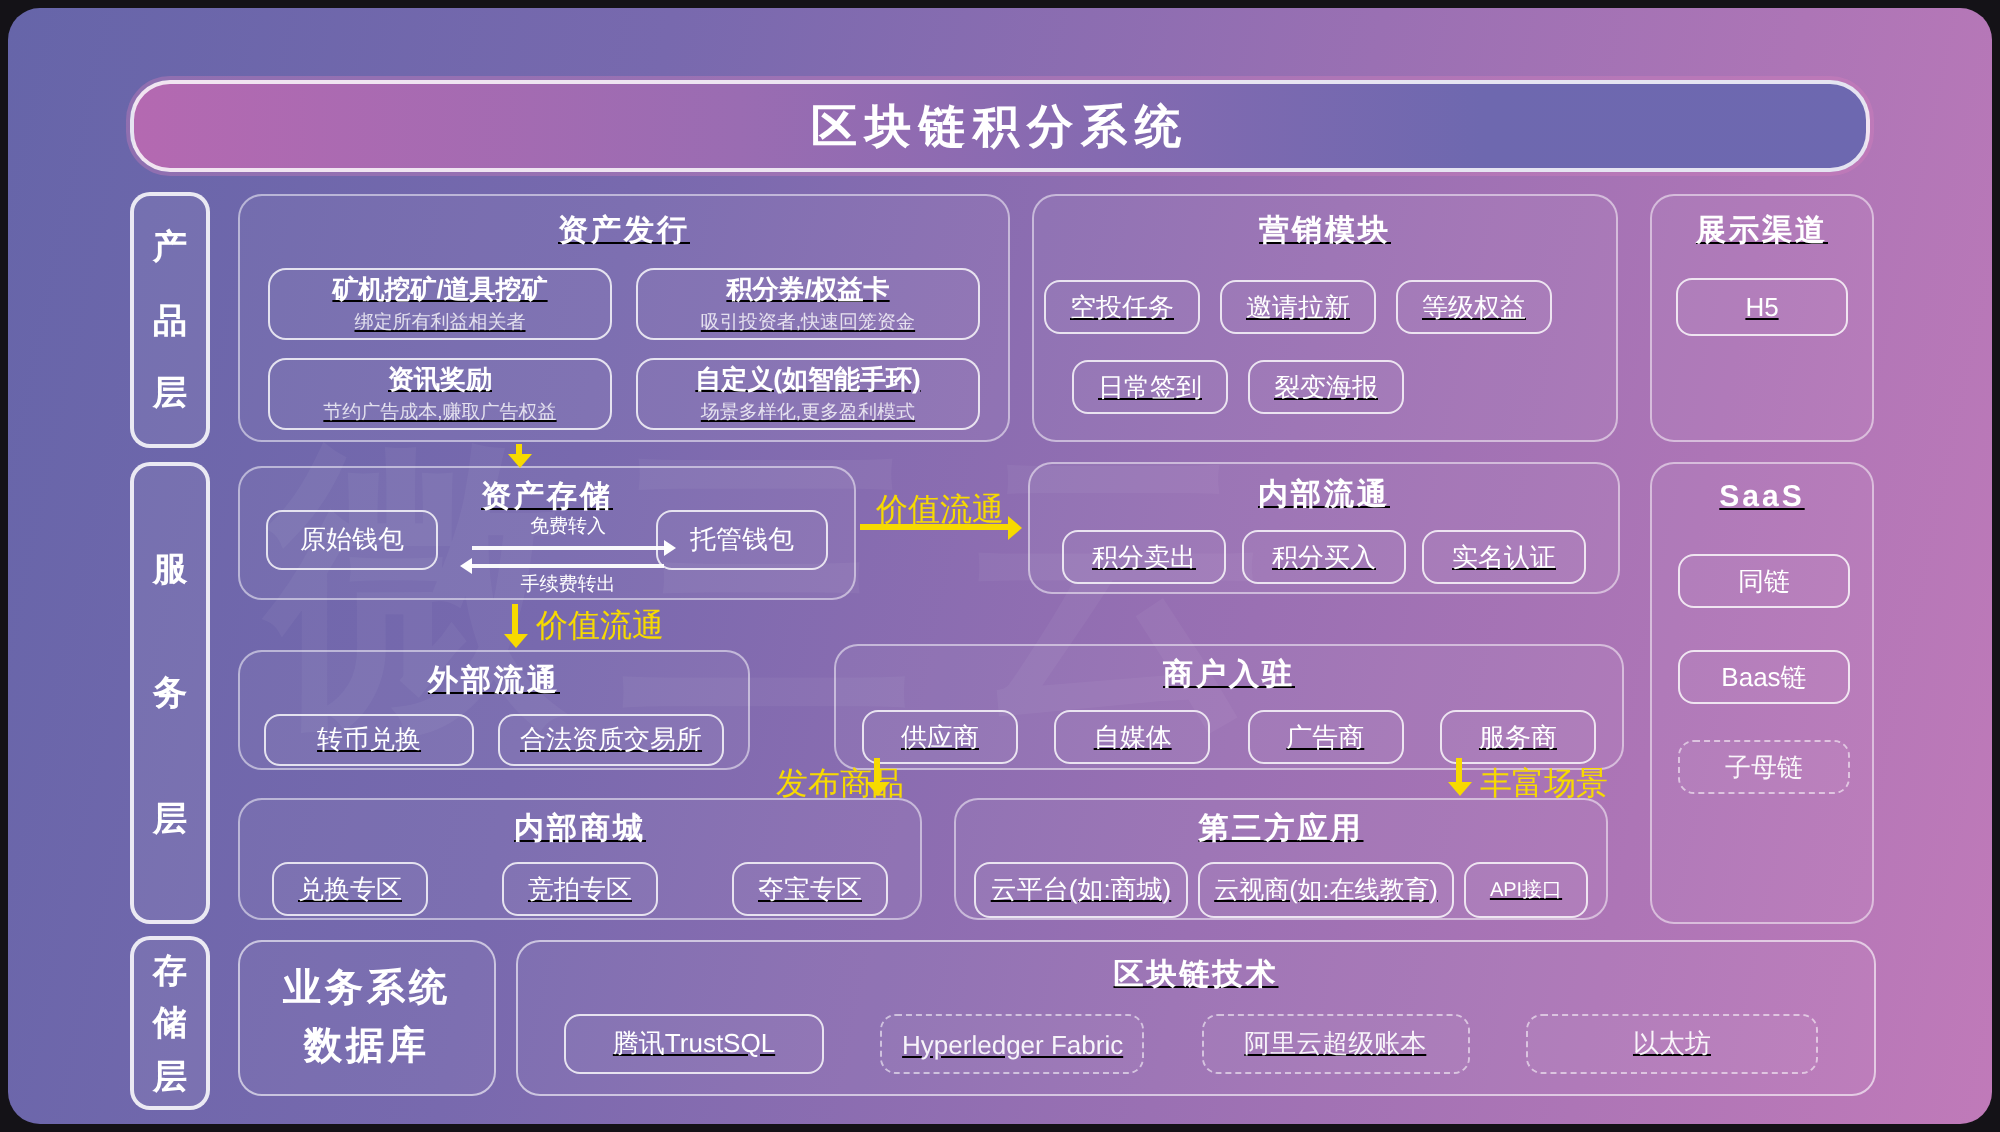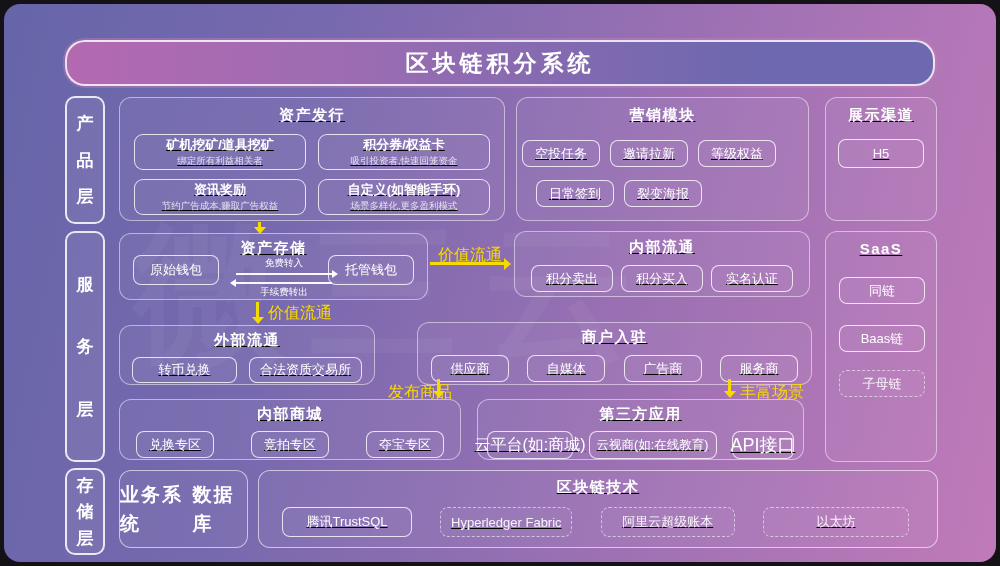--- a/index.html
+++ b/index.html
@@ -74,21 +74,21 @@
     color:#fff; font-size:9.5px; }
   .xline { position:relative; height:2px; background:rgba(255,255,255,0.95); width:96px; margin:3px auto 0; }
   .xline.r::after { content:''; position:absolute; left:100%; top:-3px;
     border:4px solid transparent; border-right:none; border-left:6px solid #fff; }
   .xline.l::before { content:''; position:absolute; right:100%; top:-3px;
     border:4px solid transparent; border-left:none; border-right:6px solid #fff; }
   .wallet { position:absolute; top:21px; width:86px; height:30px; }
   .db-box {
     position:absolute; left:115px; top:466px; width:129px; height:78px;
     border:1.5px solid rgba(255,255,255,0.6); border-radius:12px;
-    display:flex; flex-direction:row; align-items:center; justify-content:center;
+    display:flex; flex-direction:column; align-items:center; justify-content:center;
     color:#fff; font-size:19px; font-weight:bold; line-height:1.55; letter-spacing:2px;
     background:rgba(255,255,255,0.045);
   }
 </style>
 </head>
 <body>
 
 <div class="canvas">
 
   <div class="watermark">微三云</div>
@@ -202,23 +202,23 @@
     <div class="row" style="margin:7px 16px 0;justify-content:space-between">
       <div class="chip" style="width:78px;height:27px">兑换专区</div>
       <div class="chip" style="width:78px;height:27px">竞拍专区</div>
       <div class="chip" style="width:78px;height:27px">夺宝专区</div>
     </div>
   </div>
 
   <div class="sec" style="left:473px;top:395px;width:327px;height:61px">
     <div class="sec-title" style="margin-top:5px">第三方应用</div>
     <div class="row" style="margin:7px 9px 0;justify-content:space-between">
-      <div class="chip" style="width:86px;height:28px;font-size:16px">云平台(如:商城)</div>
+      <div class="chip" style="width:107px;height:28px;font-size:13px">云平台(如:商城)</div>
       <div class="chip" style="width:128px;height:28px;font-size:12.5px">云视商(如:在线教育)</div>
-      <div class="chip" style="width:62px;height:28px;font-size:18px">API接口</div>
+      <div class="chip" style="width:62px;height:28px;font-size:10px">API接口</div>
     </div>
   </div>
 
   <div class="db-box">
     <span>业务系统</span>
     <span>数据库</span>
   </div>
 
   <div class="sec" style="left:254px;top:466px;width:680px;height:78px;border-color:rgba(255,255,255,0.6)">
     <div class="sec-title" style="margin-top:7px">区块链技术</div>

